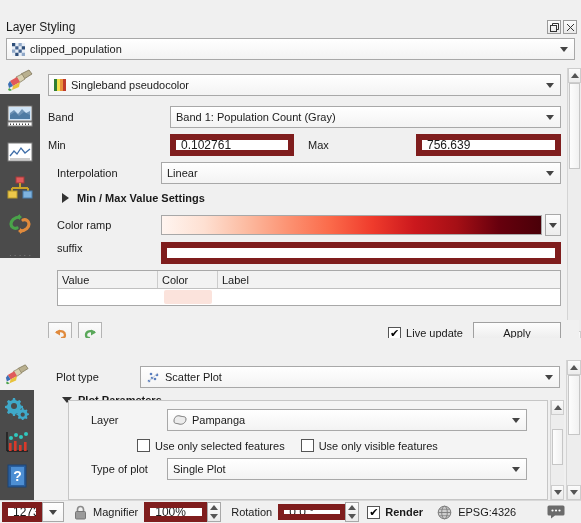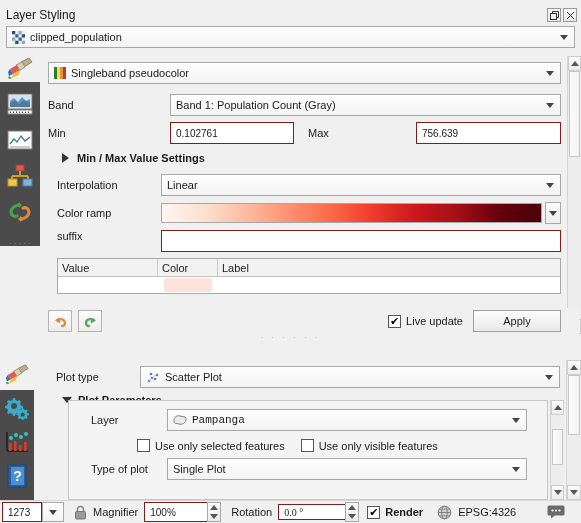--- a/index.html
+++ b/index.html
@@ -51,25 +51,25 @@
     position: absolute; right: 6px; top: 50%;
     width: 0; height: 0; margin-top: -2px;
     border-left: 4px solid transparent;
     border-right: 4px solid transparent;
     border-top: 5px solid #444;
   }
   .combo .cicon { margin-right: 5px; flex: 0 0 auto; display:flex; }
 
   .field {
     height: 22px;
-    border: 1px solid #7f1d1d;
+    border: 6px solid #7f1d1d;
     background: #ffffff;
     display: flex; align-items: center;
     padding: 0 5px;
-    font-size: 10px; color: #1a1a1a;
+    font-size: 12px; color: #1a1a1a;
     white-space: nowrap; overflow: hidden;
   }
   .lbl { font-size: 11px; color: #1a1a1a; white-space: nowrap; }
 
   .btn {
     height: 22px;
     border: 1px solid #a0a0a0;
     background: linear-gradient(#fdfdfd,#e9e9e9);
     display: flex; align-items: center; justify-content: center;
     font-size: 11px; color: #1a1a1a;
@@ -118,21 +118,21 @@
 
   .splitter-dots {
     height: 8px; background: #f0f0f0;
     display: flex; align-items: center; justify-content: center;
     letter-spacing: 3px; color: #b9b9b9; font-size: 8px; line-height: 1;
     cursor: row-resize;
   }
 
   
   #layer-styling-panel {
-    position: absolute; left: 0; top: 4px; width: 581px; height: 338px;
+    position: absolute; left: 0; top: 16px; width: 581px; height: 338px;
     background: #f0f0f0;
   }
   #ls-layer-combo-wrap { padding: 0 6px; }
   #ls-body { position: absolute; left: 0; top: 52px; right: 0; bottom: 8px; display: flex; }
 
   .dark-rail {
     width: 40px; background: #4b4b4b;
     display: flex; flex-direction: column; align-items: center;
     padding-top: 6px;
   }
@@ -347,31 +347,31 @@
           <div class="lbl" style="width:122px;">Min</div>
           <div class="field" style="width:124px;">
             <span>0.102761</span>
           </div>
           <div class="lbl" style="width:122px;padding-left:14px;">Max</div>
           <div class="field" style="flex:1 1 auto;margin-right:4px;">
             <span>756.639</span>
           </div>
         </div>
 
-        <div class="row" style="margin:8px 0 10px 0;">
-          <span style="margin:0 8px 0 14px;width:0;height:0;border-top:5px solid transparent;border-bottom:5px solid transparent;border-left:7px solid #333;"></span>
-          <span style="font-weight:bold;font-size:11px;">Min / Max Value Settings</span>
-        </div>
-
         <div class="row">
           <div class="lbl" style="width:113px;padding-left:9px;">Interpolation</div>
           <div class="combo" style="flex:1 1 auto;margin-right:4px;">
             <span>Linear</span>
             <span class="arrow"></span>
           </div>
+        </div>
+
+        <div class="row" style="margin:8px 0 10px 0;">
+          <span style="margin:0 8px 0 14px;width:0;height:0;border-top:5px solid transparent;border-bottom:5px solid transparent;border-left:7px solid #333;"></span>
+          <span style="font-weight:bold;font-size:11px;">Min / Max Value Settings</span>
         </div>
 
         <div class="row">
           <div class="lbl" style="width:113px;padding-left:9px;">Color ramp</div>
           <div id="ramp-bar" style="background: linear-gradient(to right, rgb(255, 245, 240), rgb(254, 224, 210), rgb(252, 187, 161), rgb(252, 146, 114), rgb(251, 106, 74), rgb(239, 59, 44), rgb(203, 24, 29), rgb(165, 15, 21), rgb(103, 0, 13), rgb(74, 0, 8));"></div>
           <div id="ramp-drop">
             <span style="width:0;height:0;border-left:4px solid transparent;border-right:4px solid transparent;border-top:5px solid #444;"></span>
           </div>
           <div style="width:4px;"></div>
         </div>
@@ -521,21 +521,21 @@
         </div>
 
         <div class="group-header" style="margin:6px 0 0 22px;">
           <span class="tri"></span>
           <span>Plot Parameters</span>
         </div>
 
         <div id="dp-inner">
           <div class="row" style="margin-bottom:8px;">
             <div class="lbl" style="width:88px;padding-left:12px;">Layer</div>
-            <div class="combo" style="flex:1 1 auto;margin-right:10px;font-family:Liberation Mono, monospace;">
+            <div class="combo" style="flex:1 1 auto;margin-right:10px;">
               <span class="cicon">
                 <svg width="14" height="12" viewBox="0 0 14 12">
                   <path d="M1 7 C1 3 4 1 7 2 C10 3 13 2 13 5 C13 9 9 11 6 10 C3 9 1 10 1 7 Z" fill="#ececec" stroke="#7a7a7a" stroke-width="1"></path>
                 </svg>
               </span>
               <span>Pampanga</span>
               <span class="arrow"></span>
             </div>
           </div>
 
@@ -599,21 +599,21 @@
     </div>
     <div class="lbl" style="margin:0 6px 0 6px;">Magnifier</div>
     <div class="field" style="width:64px;height:20px;">
       <span>100%</span>
     </div>
     <div class="spin">
       <span class="tri-up"></span>
       <span class="tri-dn"></span>
     </div>
     <div class="lbl" style="margin:0 6px 0 10px;">Rotation</div>
-    <div class="field" style="width:68px;height:16px;font-family:Liberation Serif, serif;">
+    <div class="field" style="width:68px;height:16px;">
       <span>0.0 °</span>
     </div>
     <div class="spin">
       <span class="tri-up"></span>
       <span class="tri-dn"></span>
     </div>
     <div style="width:8px;"></div>
     <div class="chk">✔</div>
     <div class="lbl" style="margin-left:5px;font-weight:bold;">Render</div>
     <div style="width:14px;"></div>

